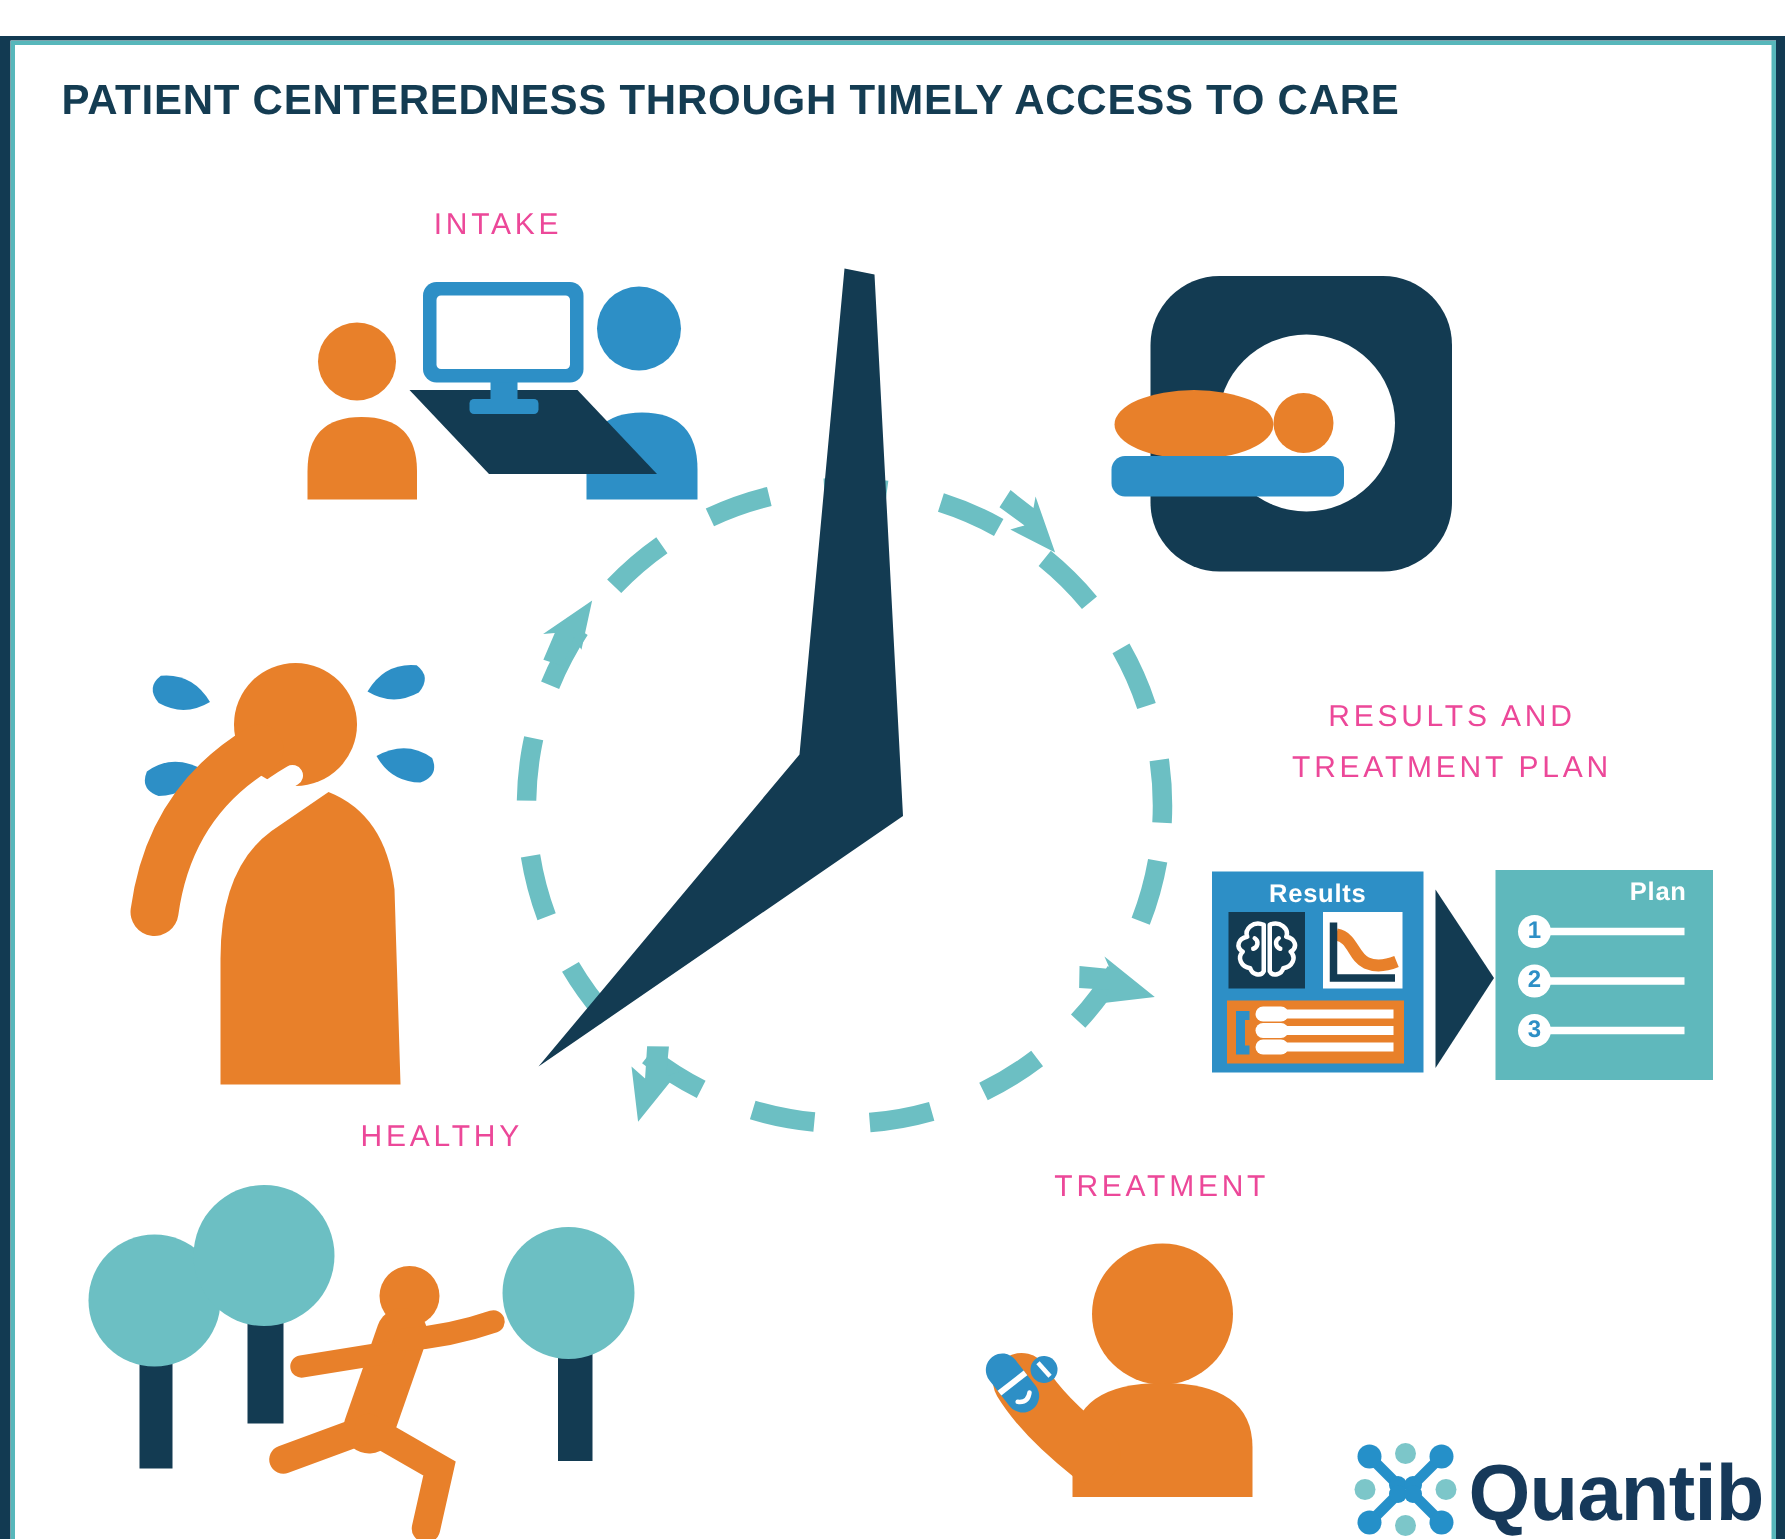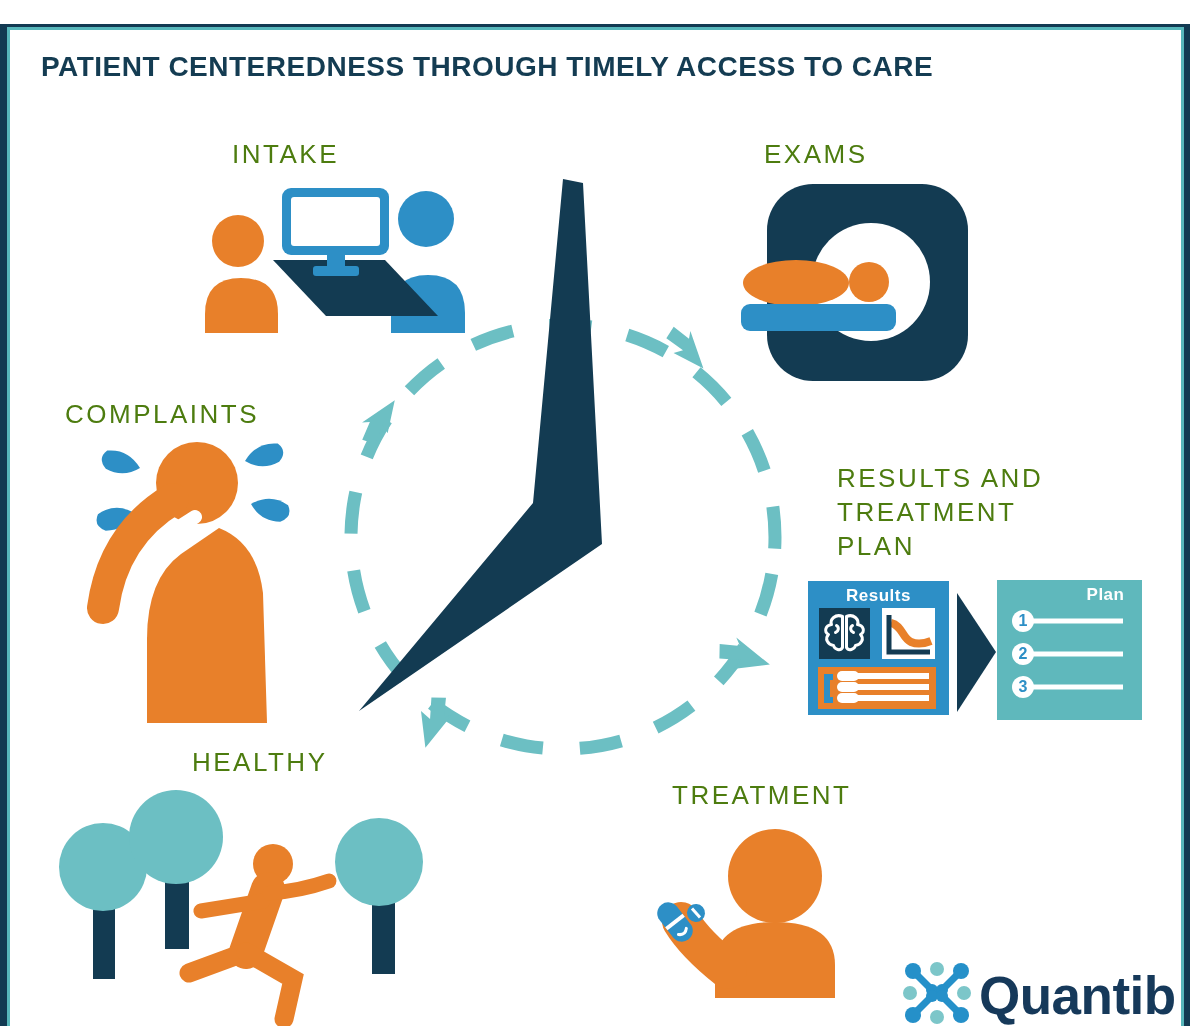--- a/index.html
+++ b/index.html
@@ -22,22 +22,22 @@
     pointer-events: none;
   }
   .art { position: absolute; left: 0; top: 0; width: 1177px; height: 1010px; }
   .title {
     position: absolute; left: 34px; top: 24px;
     font-size: 28px; font-weight: 700; letter-spacing: 0.5px;
     color: #143c52;
   }
   .stage-label {
     position: absolute;
-    font-size: 26px; font-weight: 400; letter-spacing: 2.5px;
-    color: #4d7c0f; 
+    font-size: 20px; font-weight: 400; letter-spacing: 2.5px;
+    color: #ec4899; text-align: center;
   }
   .stage-label.two-line { line-height: 34px; }
   .card-title {
     position: absolute; text-align: center;
     color: #ffffff; font-weight: 700; font-size: 17px; letter-spacing: 0.5px;
   }
   .plan-number {
     position: absolute; width: 22px; height: 22px;
     color: #2d8fc6; font-weight: 700; font-size: 16px;
     text-align: center; line-height: 22px;
@@ -198,28 +198,26 @@
         <circle cx="903" cy="966" r="7"></circle>
         <circle cx="957" cy="966" r="7"></circle>
         <circle cx="930" cy="990" r="7"></circle>
       </g>
     </g>
   </svg>
 
   <div class="title">PATIENT CENTEREDNESS THROUGH TIMELY ACCESS TO CARE</div>
 
   <div class="stage-label" style="left:225px; top:112px; width:200px;">INTAKE</div>
-  <div class="stage-label" style="left:757px; top:112px; width:200px;">EXAMS</div>
   <div class="stage-label" style="left:665px; top:753px; width:205px;">TREATMENT</div>
   <div class="stage-label two-line" style="left:830px; top:434px; width:262px;">
     <div>RESULTS AND</div>
     <div>TREATMENT PLAN</div>
   </div>
   <div class="stage-label" style="left:185px; top:720px; width:205px;">HEALTHY</div>
-  <div class="stage-label" style="left:58px; top:372px; width:244px;">COMPLAINTS</div>
 
   <div class="card-title" style="left:801px; top:559px; width:141px;">Results</div>
   <div class="card-title" style="left:1026px; top:558px; width:145px;">Plan</div>
 
   <div class="plan-number" style="left:1005px; top:583px;">1</div>
   <div class="plan-number" style="left:1005px; top:616px;">2</div>
   <div class="plan-number" style="left:1005px; top:649px;">3</div>
 
   <div class="wordmark">Quantib</div>
 </div>

